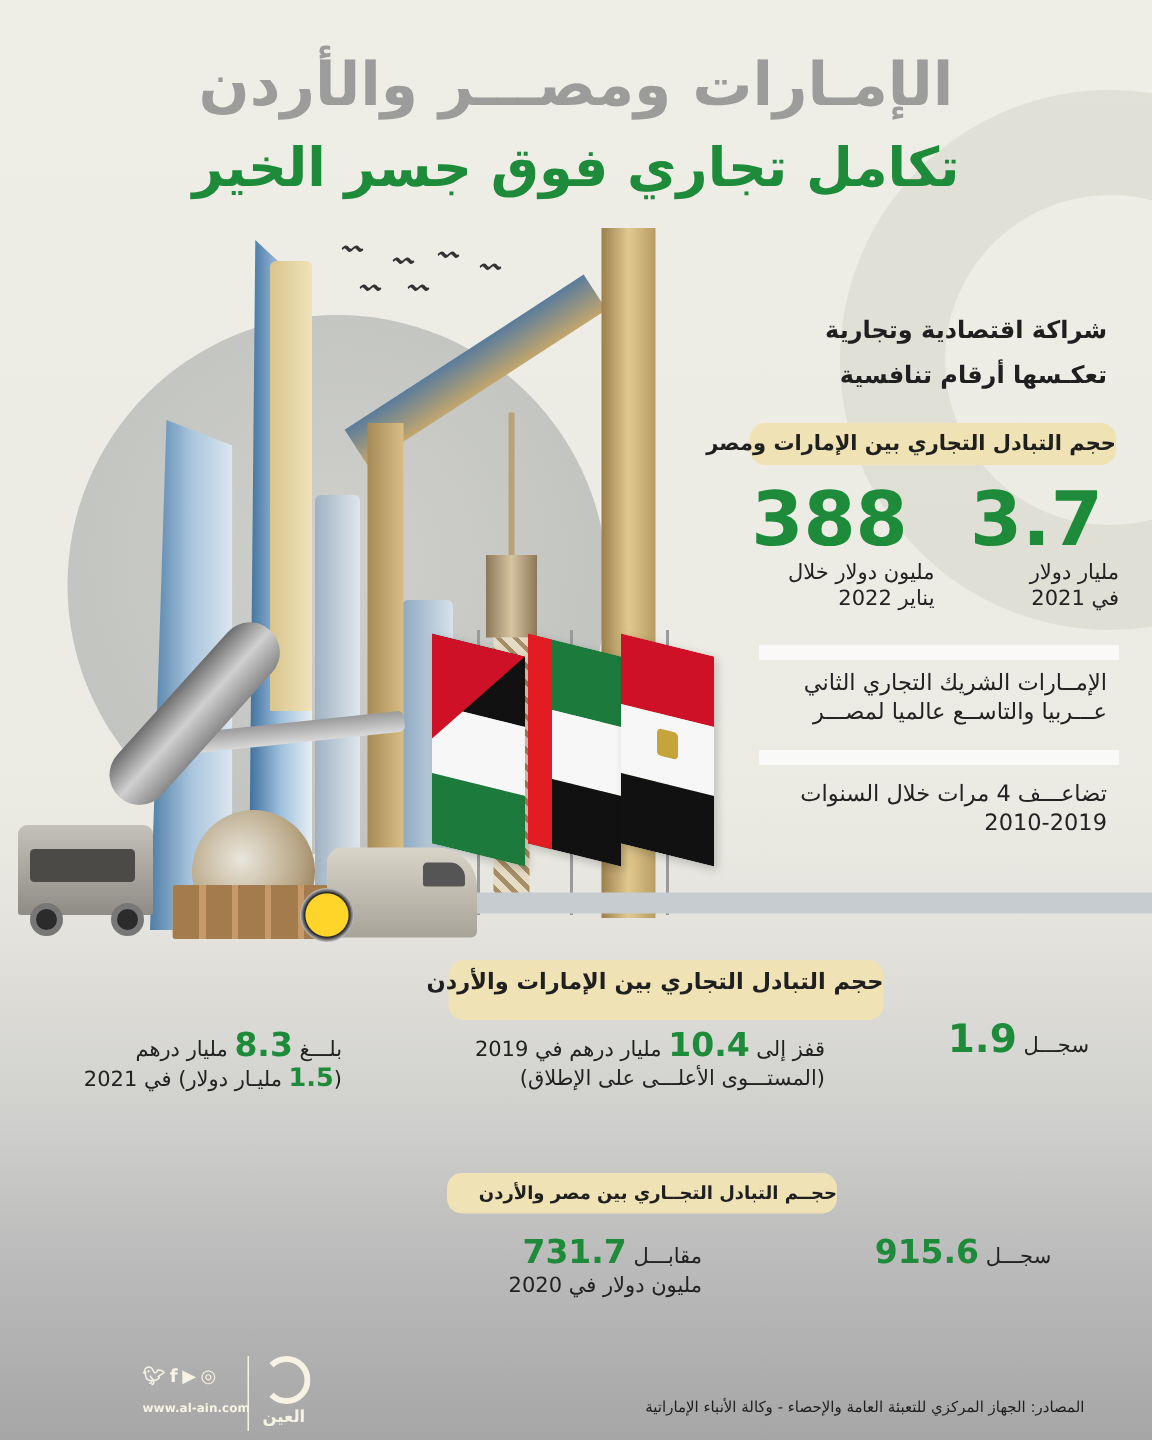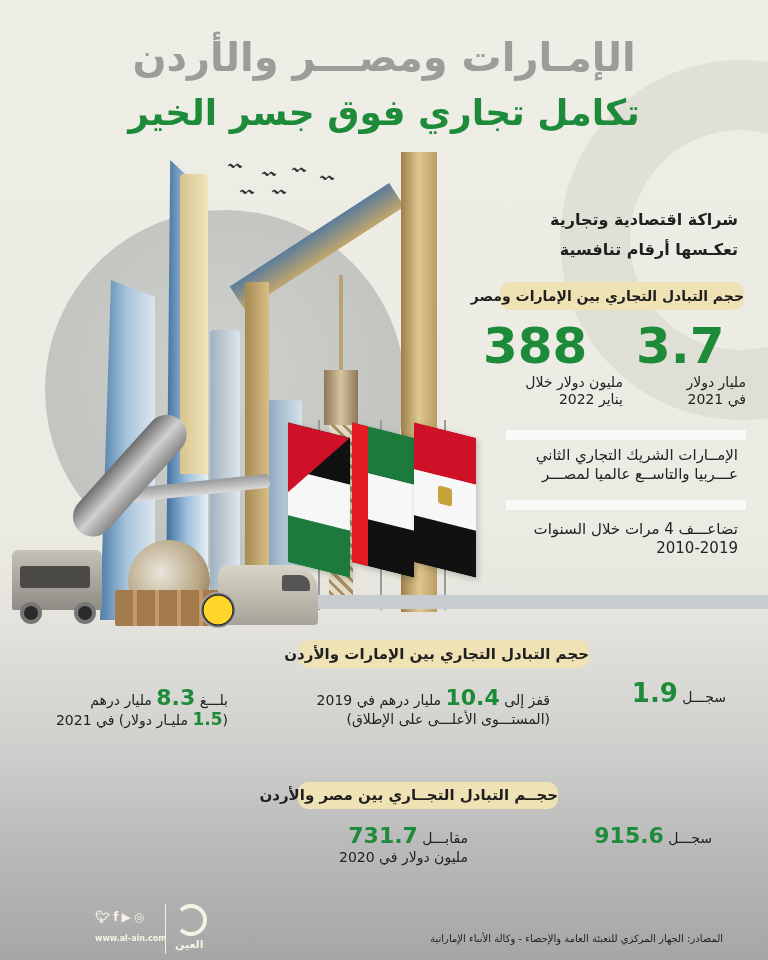--- a/index.html
+++ b/index.html
@@ -69,27 +69,27 @@
   .bird { position: absolute; color: #333; font-size: 14px; }
 
   
   .intro { position: absolute; right: 30px; top: 205px; width: 280px; text-align: right;
     font-weight: bold; font-size: 16px; line-height: 30px; color: #1f1f1f; }
   .pill {
     position: absolute; background: #efe2b5; border-radius: 10px;
     font-weight: bold; color: #1f1f1f; text-align: center; white-space: nowrap; margin-left: 41px;
   }
   .pill-1 { right: 24px; top: 282px; width: 244px; height: 28px; font-size: 14px; line-height: 28px; }
-  .pill-2 { left: 258px; top: 640px; width: 290px; height: 28px; font-size: 15px; line-height: 28px; }
-  .pill-3 { left: 257px; top: 782px; width: 260px; height: 27px; font-size: 15px; line-height: 27px; text-align: right; }
+  .pill-2 { left: 258px; top: 640px; width: 290px; height: 40px; font-size: 15px; line-height: 28px; }
+  .pill-3 { left: 257px; top: 782px; width: 260px; height: 27px; font-size: 12px; line-height: 27px; text-align: right; }
 
   .big-num { font-weight: bold; color: #1d8b3a; font-family: "DejaVu Sans", sans-serif; }
   .stat-a { position: absolute; right: 22px; top: 318px; text-align: right; width: 110px; }
   .stat-b { position: absolute; right: 145px; top: 318px; text-align: right; width: 140px; }
-  .stat-a .big-num, .stat-b .big-num { font-size: 50px; line-height: 56px; direction: ltr; display: block; text-align: left; }
+  .stat-a .big-num, .stat-b .big-num { font-size: 50px; line-height: 56px; direction: ltr; display: block; text-align: center; }
   .stat-lbl { font-size: 14px; line-height: 17px; color: #222; }
   .sep { position: absolute; right: 22px; height: 10px; width: 240px; background: rgba(255,255,255,0.7); }
   .note { position: absolute; right: 30px; width: 250px; text-align: right; font-size: 15px; line-height: 19px; color: #222; }
 
   
   .row-item { position: absolute; text-align: right; font-size: 14px; line-height: 19px; color: #222; }
   .row-item .big-num { font-size: 26px; }
   .row-item .mid-num { font-size: 22px; font-weight: bold; color: #1d8b3a; }
 
   
@@ -232,21 +232,21 @@
       <span>مليار درهم</span>
     </div>
     <div>
       <span>(</span><span class="mid-num" style="font-size:17px;">1.5</span>
       <span>مليـار دولار) في 2021</span>
     </div>
   </div>
 
   <div class="pill pill-3">حجــم التبادل التجــاري بين مصر والأردن</div>
 
-  <div class="row-item" style="right:56px;top:826px;width:180px;">
+  <div class="row-item" style="right:36px;top:826px;width:180px;text-align:center;">
     <div>
       <span>سجـــل</span>
       <span class="mid-num">915.6</span>
     </div>
   </div>
 
   <div class="row-item" style="right:300px;top:826px;width:180px;">
     <div>
       <span>مقابـــل</span>
       <span class="mid-num">731.7</span>

